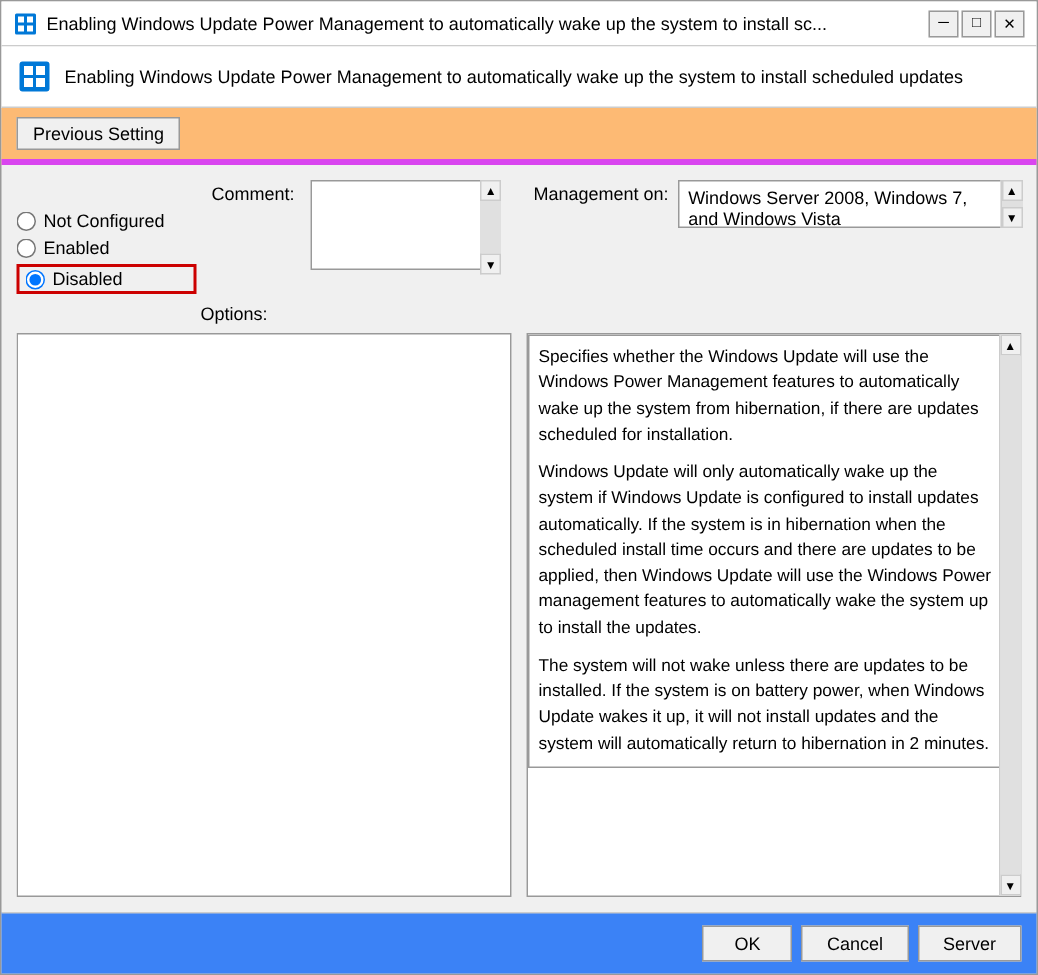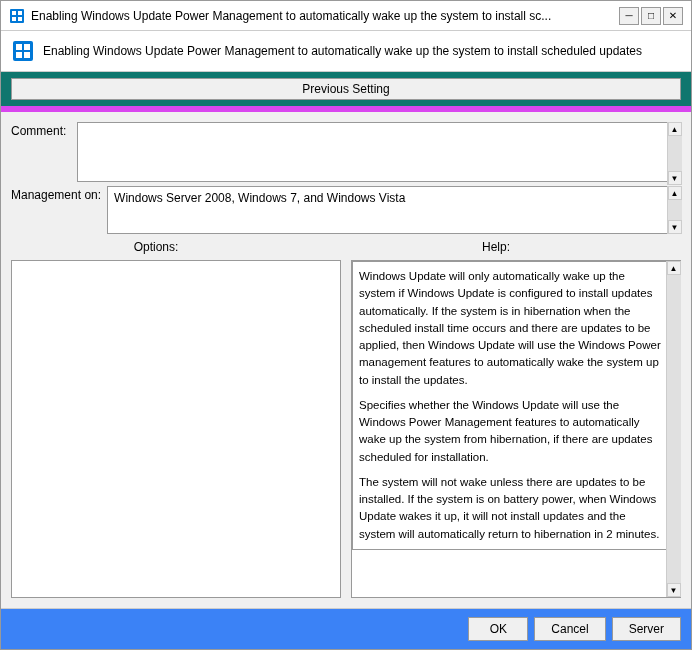--- a/index.html
+++ b/index.html
@@ -83,23 +83,22 @@
     .header-text {
       font-size: 12px;
       color: #000;
       flex: 1;
     }
 
     .toolbar {
       padding: 6px 10px;
       display: flex;
       gap: 4px;
-      border-bottom: 6px solid #d946ef;
-      background: #0f766e;
-      flex-direction: column;
+      border-bottom: 4px solid #d946ef;
+      background: #fdba74;
     }
     .toolbar-btn {
       padding: 3px 10px;
       border: 1px solid #999;
       background: #f0f0f0;
       cursor: pointer;
       font-size: 12px;
       font-family: 'Segoe UI', Tahoma, sans-serif;
     }
 
@@ -139,22 +138,22 @@
       border: 2px solid #cc0000;
       padding: 1px 4px;
       display: inline-flex;
       align-items: center;
       gap: 5px;
     }
 
     .right-section {
       flex: 1;
       display: flex;
-      flex-direction: column;
-      gap: 1px;
+      flex-direction: row;
+      gap: 22px;
     }
 
     .comment-section {
       display: flex;
       align-items: flex-start;
       gap: 6px;
     }
     .comment-label {
       font-size: 12px;
       padding-top: 2px;
@@ -181,21 +180,21 @@
       padding-top: 2px;
       min-width: 80px;
       text-align: right;
     }
     .supported-box {
       flex: 1;
       border: 1px solid #999;
       background: #fff;
       padding: 4px 6px;
       font-size: 12px;
-      height: 48px;
+      height: 32px;
       overflow: hidden;
       position: relative;
     }
 
     .scrollbar-stub {
       position: absolute;
       right: 0;
       top: 0;
       bottom: 0;
       width: 14px;
@@ -310,20 +309,34 @@
     <span class="header-text">Enabling Windows Update Power Management to automatically wake up the system to install scheduled updates</span>
   </div>
 
   <div class="toolbar">
     <button class="toolbar-btn">Previous Setting</button>
   </div>
 
   <div class="content">
     <div class="top-section">
 
+      <div class="radio-group">
+        <label class="radio-label">
+          <input type="radio" name="setting" value="not_configured" style="">
+          <span>Not Configured</span>
+        </label>
+        <label class="radio-label">
+          <input type="radio" name="setting" value="enabled" style="">
+          <span>Enabled</span>
+        </label>
+        <label class="radio-label disabled-selected">
+          <input type="radio" name="setting" value="disabled" checked="" style="">
+          <span>Disabled</span>
+        </label>
+      </div>
 
       <div class="right-section">
         <div class="comment-section">
           <span class="comment-label">Comment:</span>
           <div style="flex:1; position:relative;">
             <textarea class="comment-textarea" style="width: 100%; padding-right: 16px;"></textarea>
             <div class="scrollbar-stub">
               <div class="scroll-arrow">▲</div>
               <div class="scroll-track"></div>
               <div class="scroll-arrow">▼</div>
@@ -344,32 +357,29 @@
             </div>
           </div>
         </div>
       </div>
     </div>
 
     <div style="display:flex; gap:10px;text-align:center;">
       <div style="min-width:290px; width:290px;">
         <span class="section-header">Options:</span>
       </div>
-      <div style="flex:1;">
-        <span class="section-header">Help:</span>
-      </div>
     </div>
 
     <div class="bottom-area">
       <div class="options-box"></div>
       <div style="flex:1; position:relative; border: 1px solid #999; background:#fff;">
         <div class="help-box">
           <div class="help-text">
+            <p>Specifies whether the Windows Update will use the Windows Power Management features to automatically wake up the system from hibernation, if there are updates scheduled for installation.</p>
             <p>Windows Update will only automatically wake up the system if Windows Update is configured to install updates automatically. If the system is in hibernation when the scheduled install time occurs and there are updates to be applied, then Windows Update will use the Windows Power management features to automatically wake the system up to install the updates.</p>
-            <p>Specifies whether the Windows Update will use the Windows Power Management features to automatically wake up the system from hibernation, if there are updates scheduled for installation.</p>
             <p>The system will not wake unless there are updates to be installed.  If the system is on battery power, when Windows Update wakes it up, it will not install updates and the system will automatically return to hibernation in 2 minutes.</p>
           </div>
         </div>
         <div class="scrollbar-stub" style="position:absolute; right:0; top:0; bottom:0;">
           <div class="scroll-arrow">▲</div>
           <div class="scroll-track"></div>
           <div class="scroll-arrow">▼</div>
         </div>
       </div>
     </div>

